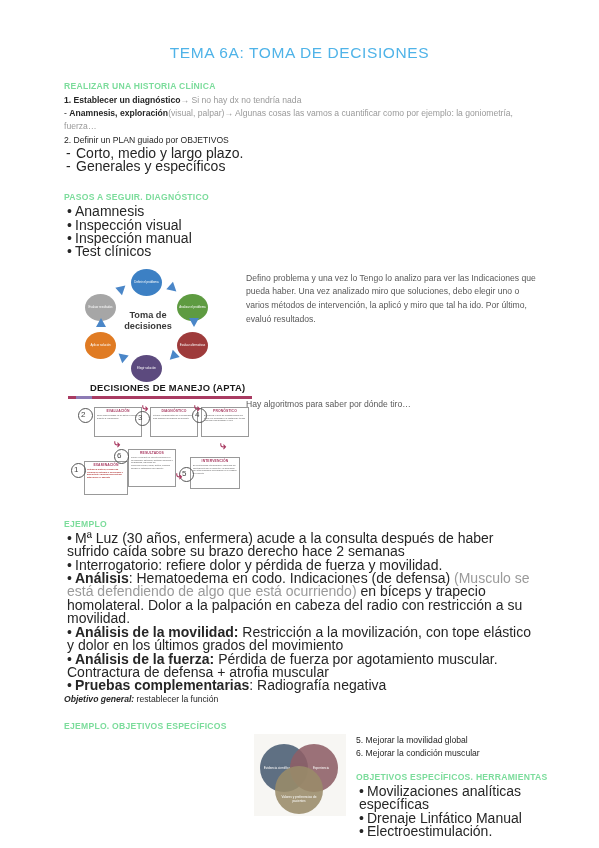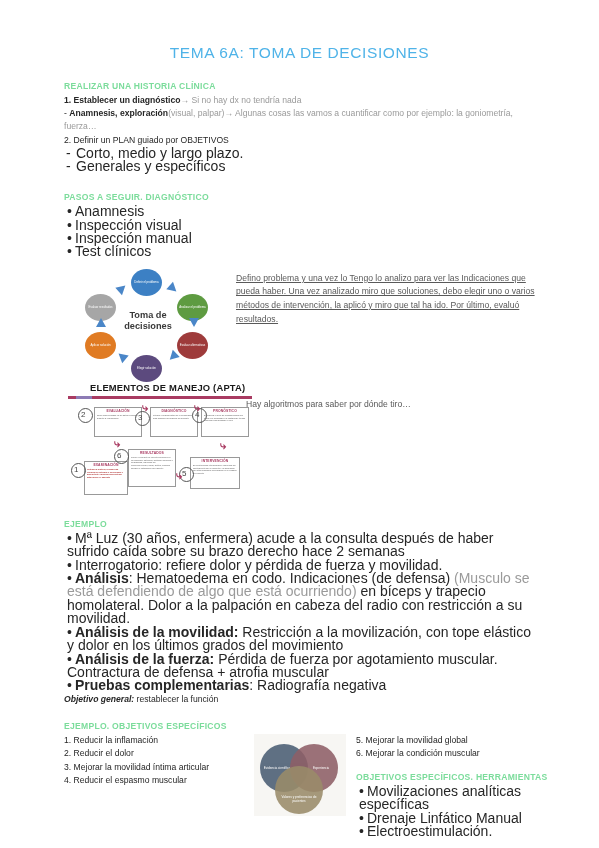--- a/index.html
+++ b/index.html
@@ -110,21 +110,21 @@
   .n-ll     { width: 31px; height: 27px; left: 18px;  top: 64px; background:#E07B23; }
   .n-ul     { width: 31px; height: 27px; left: 18px;  top: 26px; background:#A6A6A6; }
   .arr {
     position: absolute;
     width: 0; height: 0;
     border-left: 5px solid transparent;
     border-right: 5px solid transparent;
     border-bottom: 9px solid #4A86C8;
   }
   .cycle-note {
-    position: absolute; left: 172px; top: 4px; right: 0; text-decoration: underline;
+    position: absolute; left: 182px; top: 4px; right: 0;
   }
 
   
   .apta-title {
     font-size: 9.4px; font-weight: 700; color: #1a1a1a;
     letter-spacing: 0.2px; margin: 6px 0 0 26px;
   }
   .apta-row { position: relative; margin-top: 3px; height: 108px; }
   .apta {
     position: absolute; left: 4px; top: 0;
@@ -250,21 +250,21 @@
         <div class="arr" style="left:29px;top:50px;transform:rotate(0deg);"></div>
 
         <div class="cycle-center">
           <div>Toma de</div>
           <div>decisiones</div>
         </div>
       </div>
       <p class="para cycle-note">Defino problema y una vez lo Tengo lo analizo para ver las Indicaciones que pueda haber. Una vez analizado miro que soluciones, debo elegir uno o varios métodos de intervención, la aplicó y miro que tal ha ido. Por último, evaluó resultados.</p>
     </div>
 
-    <div class="apta-title">ELEMENTOS DE MANEJO (APTA)</div>
+    <div class="apta-title">DECISIONES DE MANEJO (APTA)</div>
 
     <div class="apta-row">
       <div class="apta">
         <div class="apta-tab"></div>
 
         <div class="abox bx-eval">
           <div class="t">EVALUACIÓN</div>
           <div class="d">Juicio clínico basado en los datos recogidos durante la examinación</div>
         </div>
         <div class="abox bx-diag">
@@ -315,26 +315,20 @@
 
     <p class="bullet"><span class="b">Análisis de la fuerza:</span><span> Pérdida de fuerza por agotamiento muscular. Contractura de defensa + atrofia muscular</span></p>
 
     <p class="bullet"><span class="b">Pruebas complementarias</span><span>: Radiografía negativa</span></p>
 
     <p class="line"><span class="b" style="font-style:italic">Objetivo general:</span><span> restablecer la función</span></p>
 
     <div class="sec-head tight">EJEMPLO. OBJETIVOS ESPECÍFICOS</div>
 
     <div class="two-col">
-      <div class="col-left">
-        <p class="num-line">1. Reducir la inflamación</p>
-        <p class="num-line">2. Reducir el dolor</p>
-        <p class="num-line">3. Mejorar la movilidad íntima articular</p>
-        <p class="num-line">4. Reducir el espasmo muscular</p>
-      </div>
 
       <div class="col-right">
         <p class="num-line">5. Mejorar la movilidad global</p>
         <p class="num-line">6. Mejorar la condición muscular</p>
         <div class="sec-head" style="margin-top:11px">OBJETIVOS ESPECÍFICOS. HERRAMIENTAS</div>
         <p class="bullet">Movilizaciones analíticas específicas</p>
         <p class="bullet">Drenaje Linfático Manual</p>
         <p class="bullet">Electroestimulación.</p>
       </div>
 

